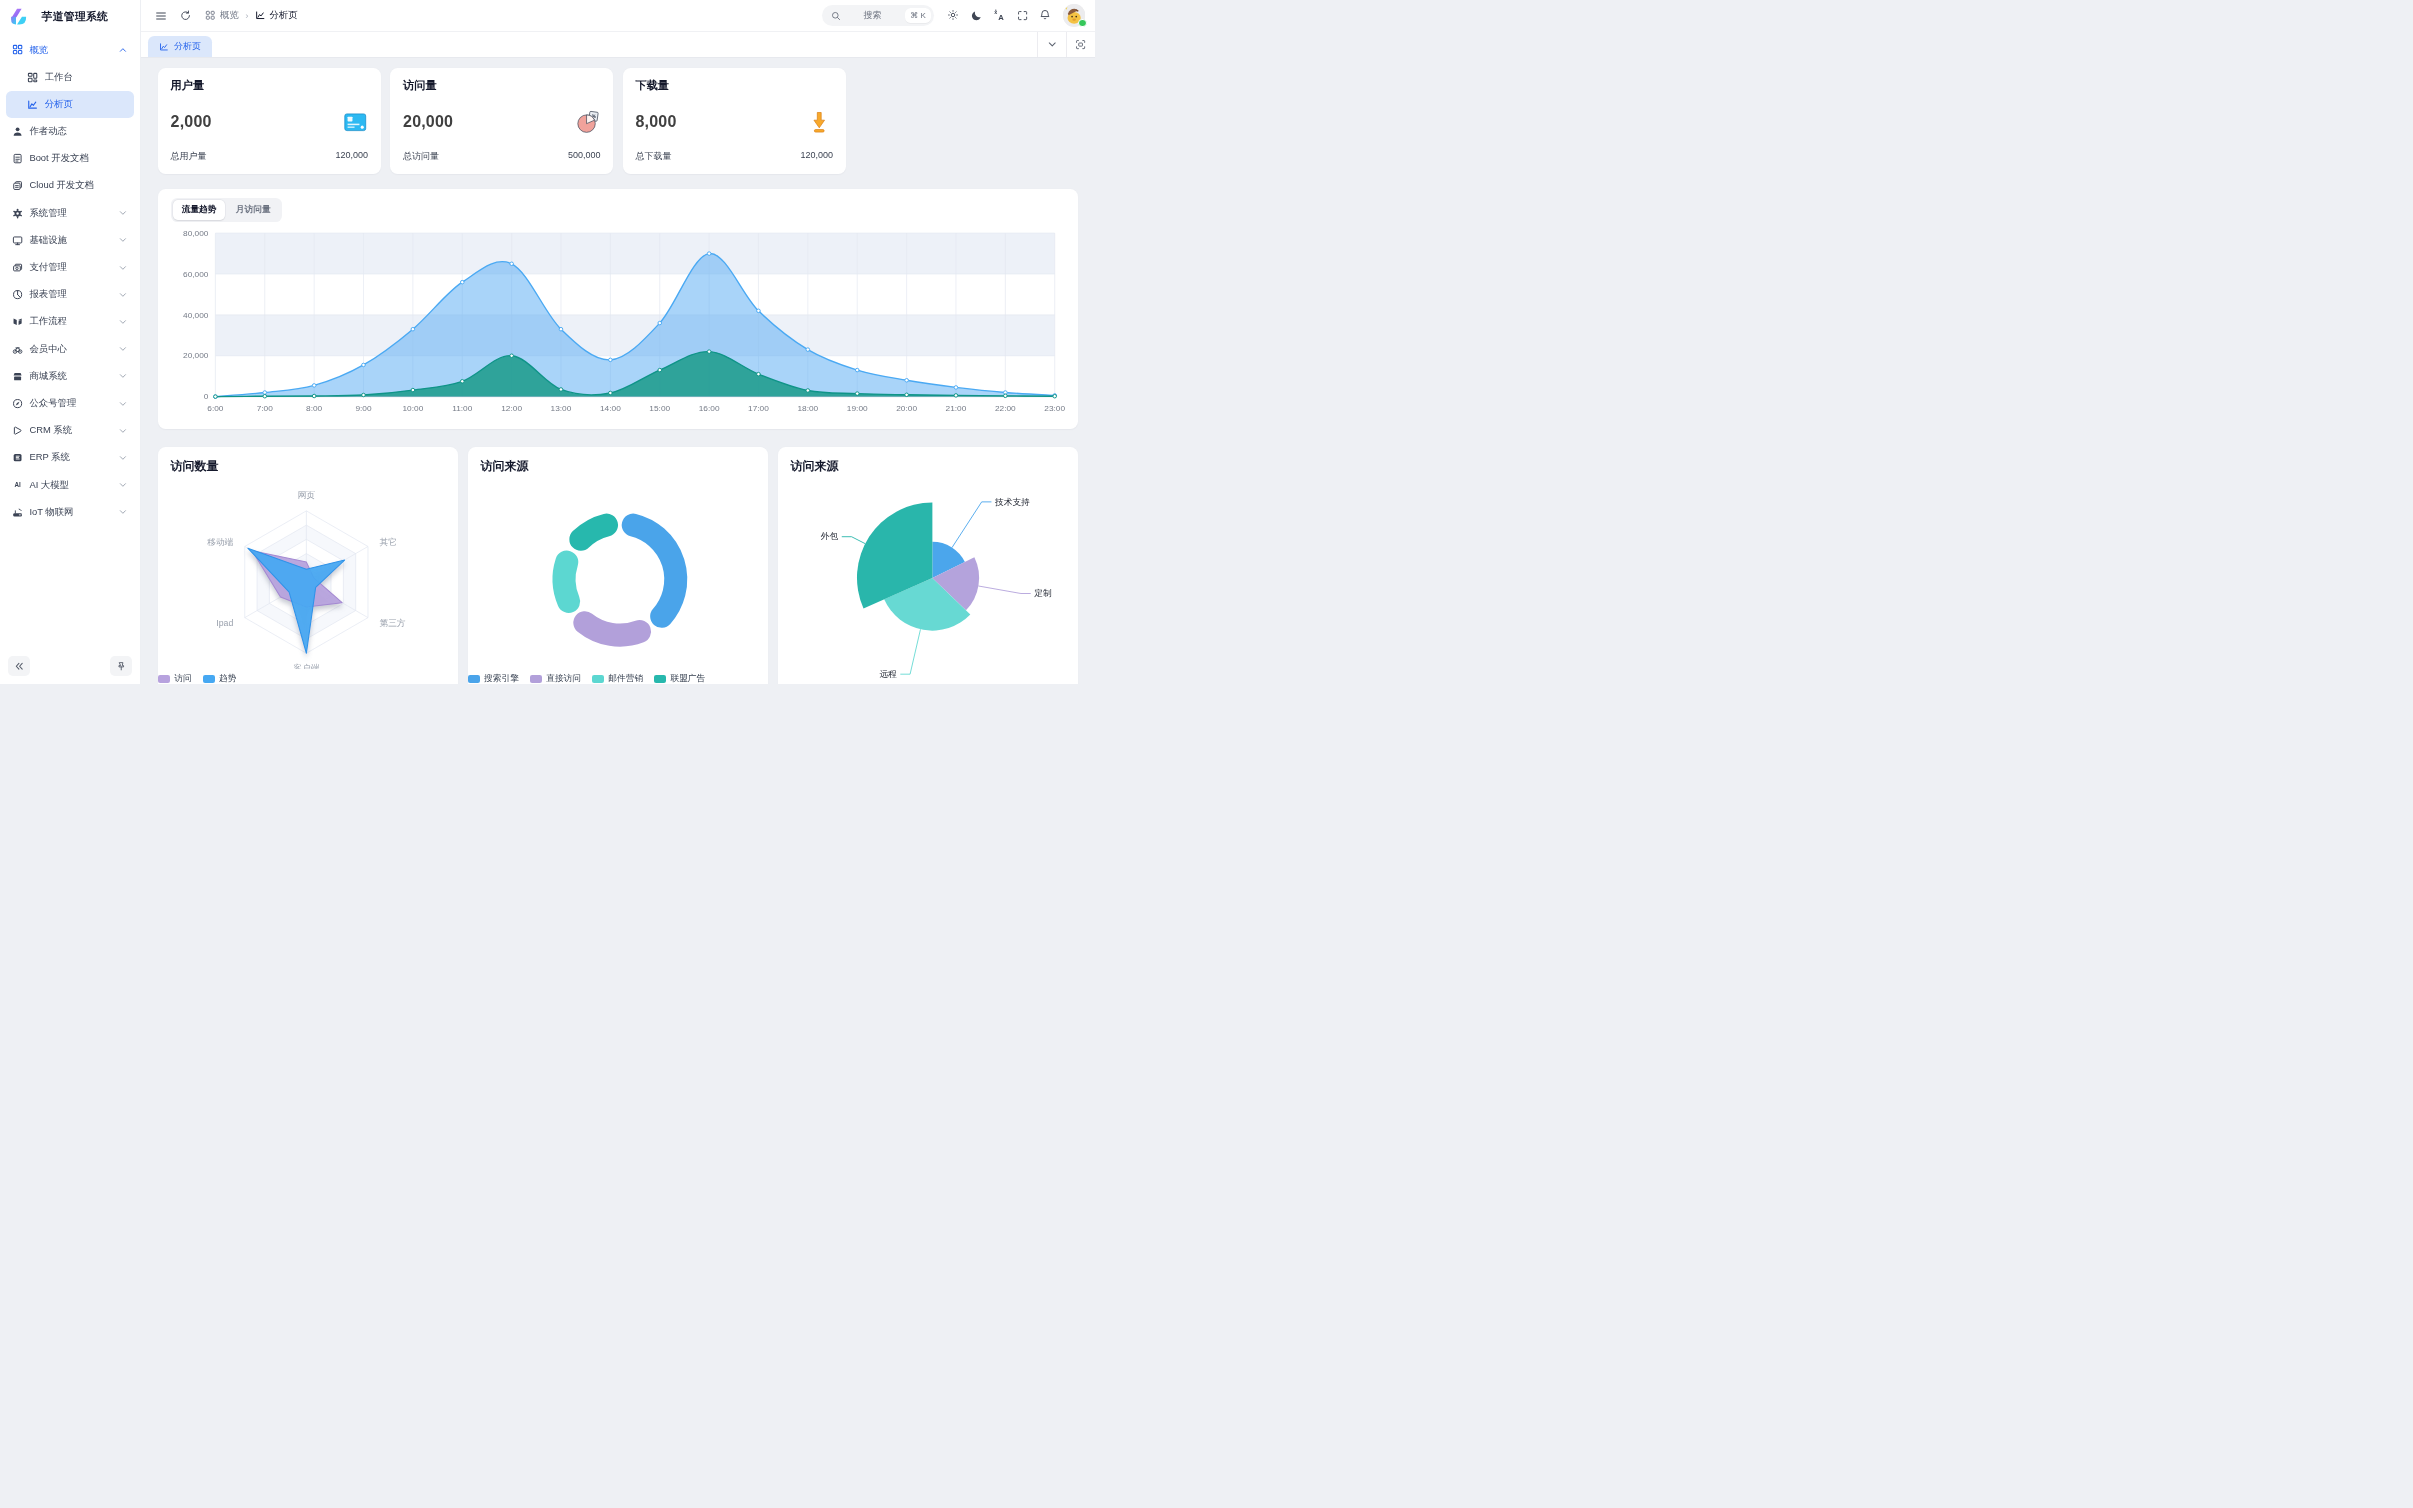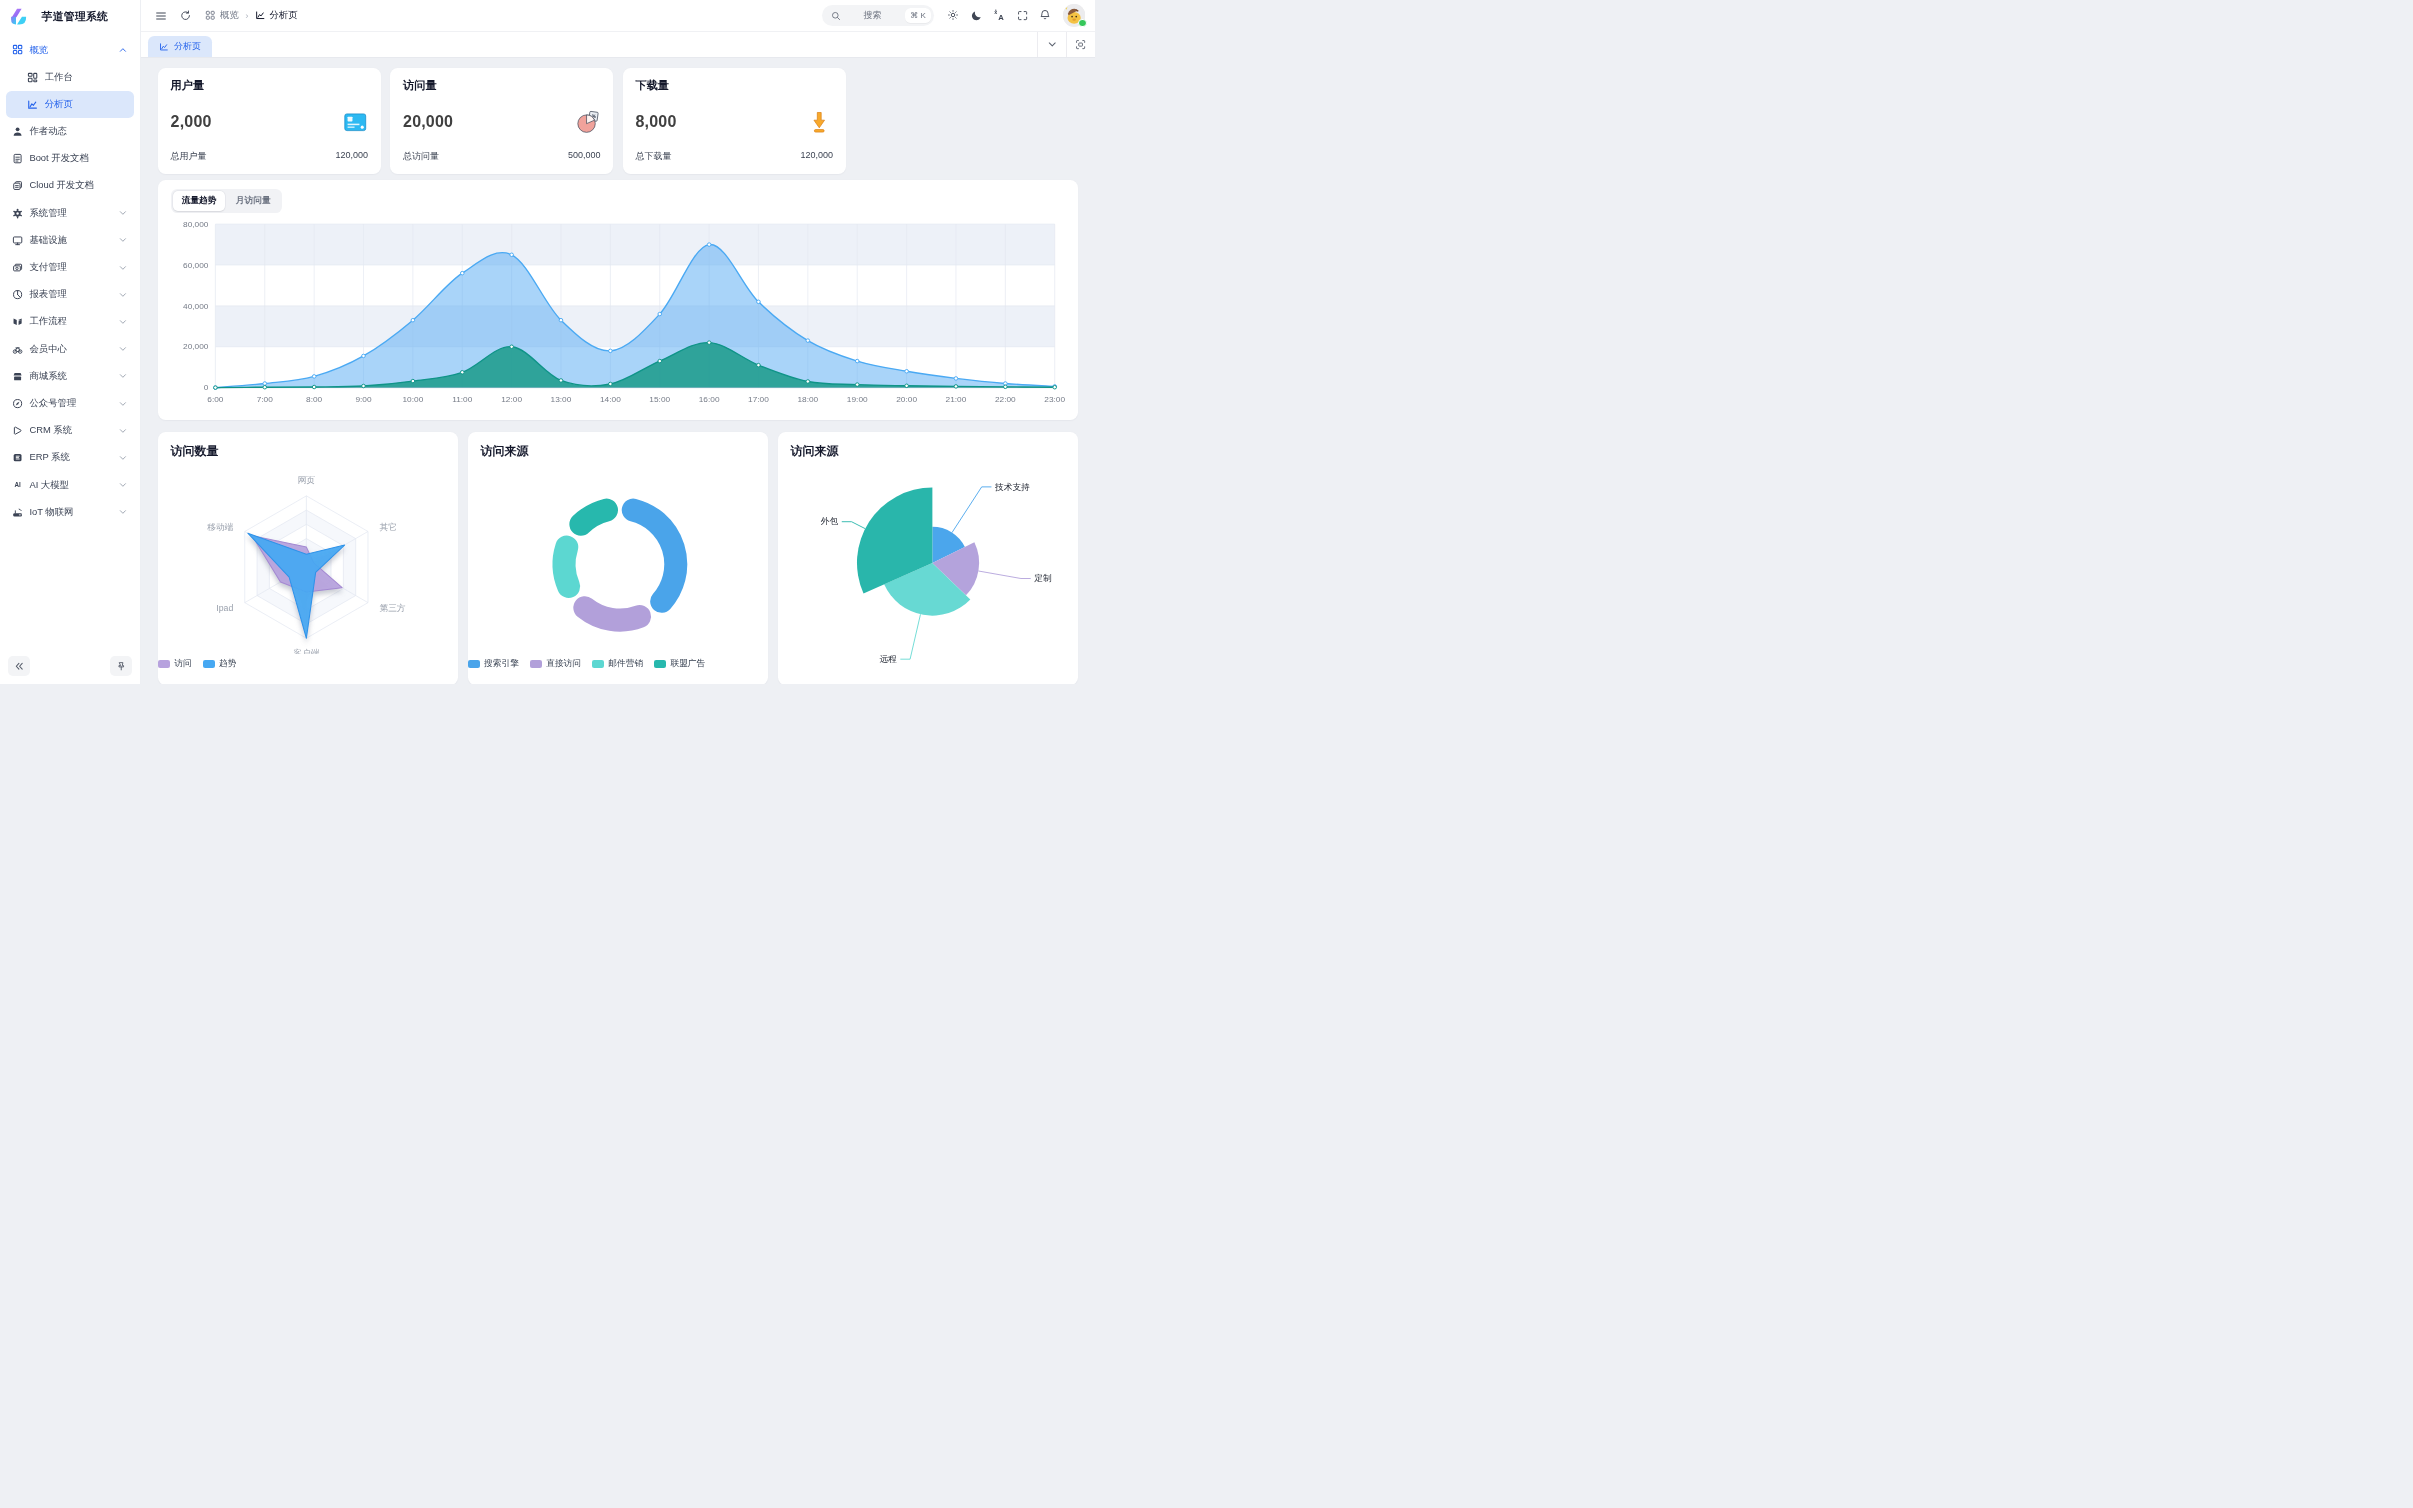--- a/index.html
+++ b/index.html
@@ -43,28 +43,28 @@
                background:#35c75a;border:1.4px solid #fff;box-sizing:border-box}
   
   .tabbar{height:25px;background:#fff;display:flex;align-items:flex-end;border-bottom:0.7px solid #e7e9ee;padding-left:7px}
   .tab{height:21px;background:#dbe7fb;color:#2563eb;display:flex;align-items:center;gap:4.9px;padding:0 11.2px;
        font-size:9px;border-radius:6.3px 6.3px 0 0;cursor:pointer}
   .tab-tools{margin-left:auto;display:flex;height:100%}
   .tool{width:29px;height:100%;display:flex;align-items:center;justify-content:center;border-left:0.7px solid #ececf0;
         color:#5c6370;cursor:pointer;background:none;border-top:none;border-right:none;border-bottom:none}
   
   .main{flex:1;padding:9.8px 17px;overflow:hidden}
-  .stats{display:grid;grid-template-columns:repeat(4,1fr);gap:9.8px;margin-bottom:6px}
+  .stats{display:grid;grid-template-columns:repeat(4,1fr);gap:9.8px;margin-bottom:15px}
   .card{background:#fff;border-radius:7.7px;box-shadow:0 0.7px 1.4px rgba(16,24,40,.04)}
   .stat-card{height:106px;padding:10.5px 12.6px;display:flex;flex-direction:column;box-sizing:border-box}
   .stat-title{font-size:11.2px;font-weight:700;color:#14182b}
   .stat-mid{display:flex;align-items:center;justify-content:space-between;margin-top:15.4px}
   .stat-value{font-size:16px;font-weight:600;letter-spacing:0.2px;color:#404040}
   .stat-foot{margin-top:auto;display:flex;justify-content:space-between;font-size:9px;color:#3c4352}
-  .trend-card{padding:9px 12.6px 4.2px;margin-bottom:12px}
+  .trend-card{padding:9px 12.6px 4.2px;margin-bottom:18px}
   .seg{display:inline-flex;background:#f1f2f5;border-radius:6.3px;padding:2.1px;gap:1.4px}
   .seg-btn{border:none;background:none;font-size:8.7px;color:#6b7280;padding:4.2px 9px;border-radius:4.9px;
            cursor:pointer;font-weight:700;font-family:inherit}
   .seg-btn.active{background:#fff;color:#14182b;box-shadow:0 0.7px 1.4px rgba(0,0,0,.08),0 0 0 0.7px #e7e9ee}
   #trend-svg{width:100%;height:200px;display:block;margin-top:2.8px}
   .bottom{display:grid;grid-template-columns:repeat(3,1fr);gap:9.8px}
   .b-card{height:253px;padding:10.5px 12.6px;position:relative;box-sizing:border-box}
   .b-card h3{margin:0;font-size:12px;font-weight:700;color:#14182b}
   .b-card svg{display:block;width:100%;margin-top:1.4px}
   .legend{position:absolute;left:0;right:0;bottom:15.4px;display:flex;justify-content:flex-start;gap:11.2px;

